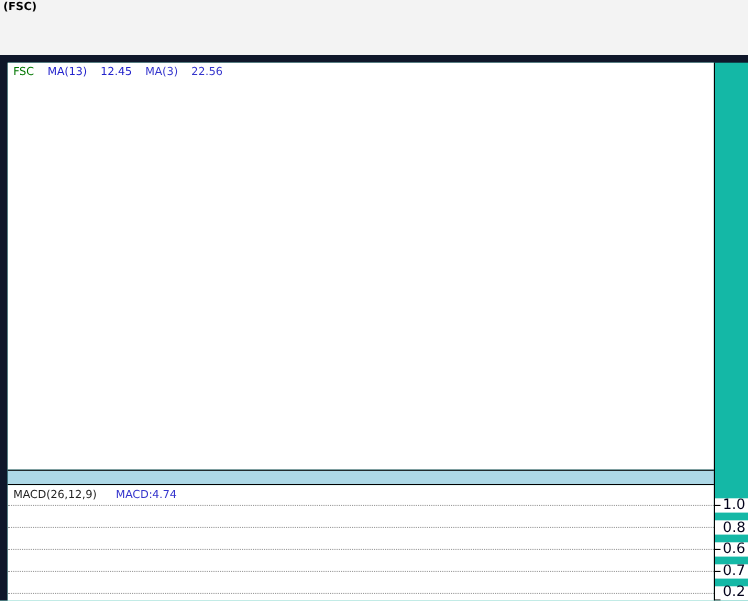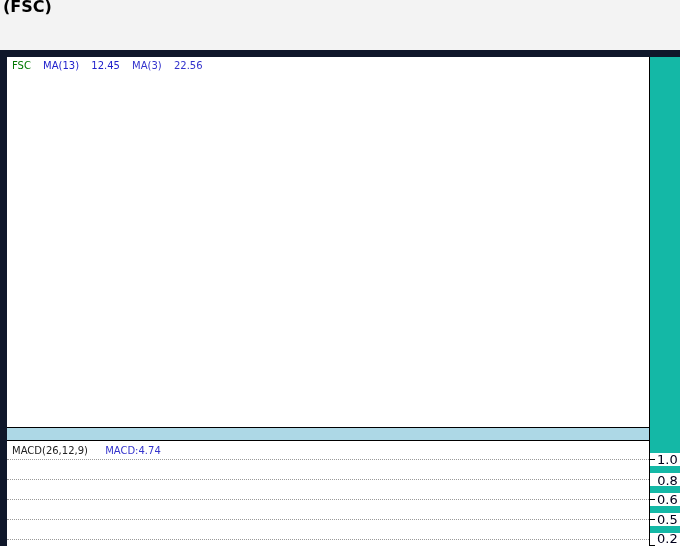--- a/index.html
+++ b/index.html
@@ -1,20 +1,20 @@
 <!DOCTYPE html>
 <html><head>
 <meta charset="utf-8">
 <style>
   * { margin:0; padding:0; box-sizing:content-box; }
   body { background:#f3f3f3; font-family:"DejaVu Sans", sans-serif; }
   .page { position:relative; width:680px; height:546px; background:#f3f3f3; overflow:hidden; }
 
   .title { position:absolute; left:3px; top:0px; height:14px; line-height:14px;
-           font-size:16px; font-weight:bold; color:#000; }
+           font-size:10px; font-weight:bold; color:#000; }
 
   .frame { position:absolute; left:0; top:14px; width:678px; height:515px;
            border:7px solid #0f172a; background:#14b8a6;margin-top:36px; }
 
   .vline { position:absolute; left:642px; top:0; width:1px; height:515px; background:#000; }
 
   .price-panel { position:absolute; left:0; top:0; width:642px; height:370px; background:#fff; }
   .price-legend { position:absolute; left:5px; top:3px; font-size:10px; white-space:nowrap; }
   .price-legend span { margin-right:9px; }
   .tok-sym  { color:#007700; }
@@ -93,21 +93,21 @@
     <div class="axis-label l1">
       <span class="tick"></span>
       <span>0.8</span>
     </div>
     <div class="axis-label l2">
       <span class="tick"></span>
       <span>0.6</span>
     </div>
     <div class="axis-label l3">
       <span class="tick"></span>
-      <span>0.5</span>
+      <span>0.7</span>
     </div>
     <div class="axis-label l4">
       <span class="tick"></span>
       <span>0.2</span>
     </div>
     <div class="axis-label l5">
       <span class="tick"></span>
       <span>0.0</span>
     </div>
 

